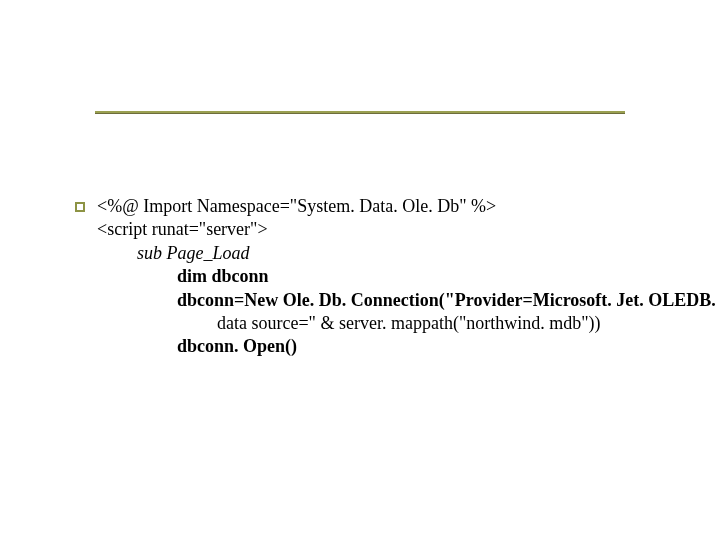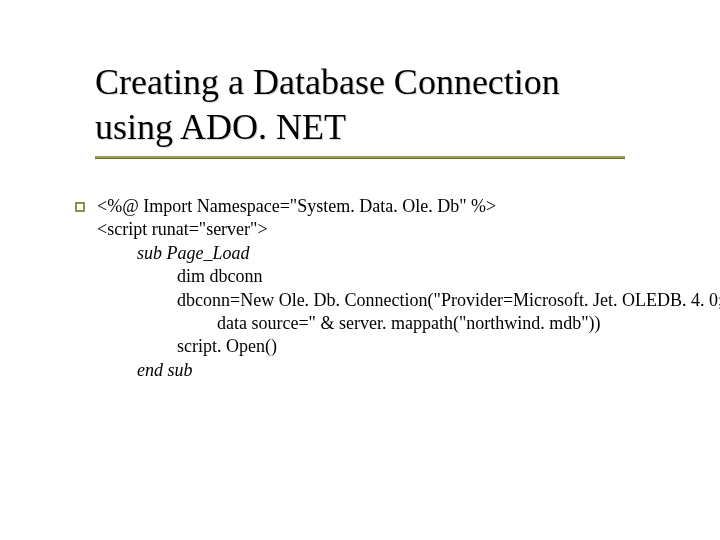--- a/index.html
+++ b/index.html
@@ -61,32 +61,31 @@
     border: 2px solid #8d9344;
     box-sizing: border-box;
     margin-top: 6px;
   }
   .text-col {
     flex: 1 1 auto;
     white-space: pre;
   }
   .ind0 { padding-left: 0; }
   .ind1 { padding-left: 40px; font-style: italic; }
-  .ind2 { padding-left: 80px; }
+  .ind2 { padding-left: 80px; font-weight: bold; }
   .ind3 { padding-left: 120px; }
 </style>
 </head>
 <body>
 
 <div class="slide">
 
   <div class="title-block">
     <div class="title">
-      <span>Creating a Database Connection</span><br>
-      <span>using ADO. NET</span>
+      <br>
     </div>
     <div class="title-underline"></div>
   </div>
 
   <div class="body-block">
 
     <div class="line">
       <span class="bullet-col">
         <span class="bullet"></span>
       </span>
@@ -113,24 +112,20 @@
       <span class="text-col ind2">dbconn=New Ole. Db. Connection("Provider=Microsoft. Jet. OLEDB. 4. 0;</span>
     </div>
 
     <div class="line">
       <span class="bullet-col"></span>
       <span class="text-col ind3">data source=" &amp; server. mappath("northwind. mdb"))</span>
     </div>
 
     <div class="line">
       <span class="bullet-col"></span>
-      <span class="text-col ind2">script. Open()</span>
+      <span class="text-col ind2">dbconn. Open()</span>
     </div>
 
-    <div class="line">
-      <span class="bullet-col"></span>
-      <span class="text-col ind1">end sub</span>
-    </div>
 
 
   </div>
 
 </div>
 
 </body></html>

